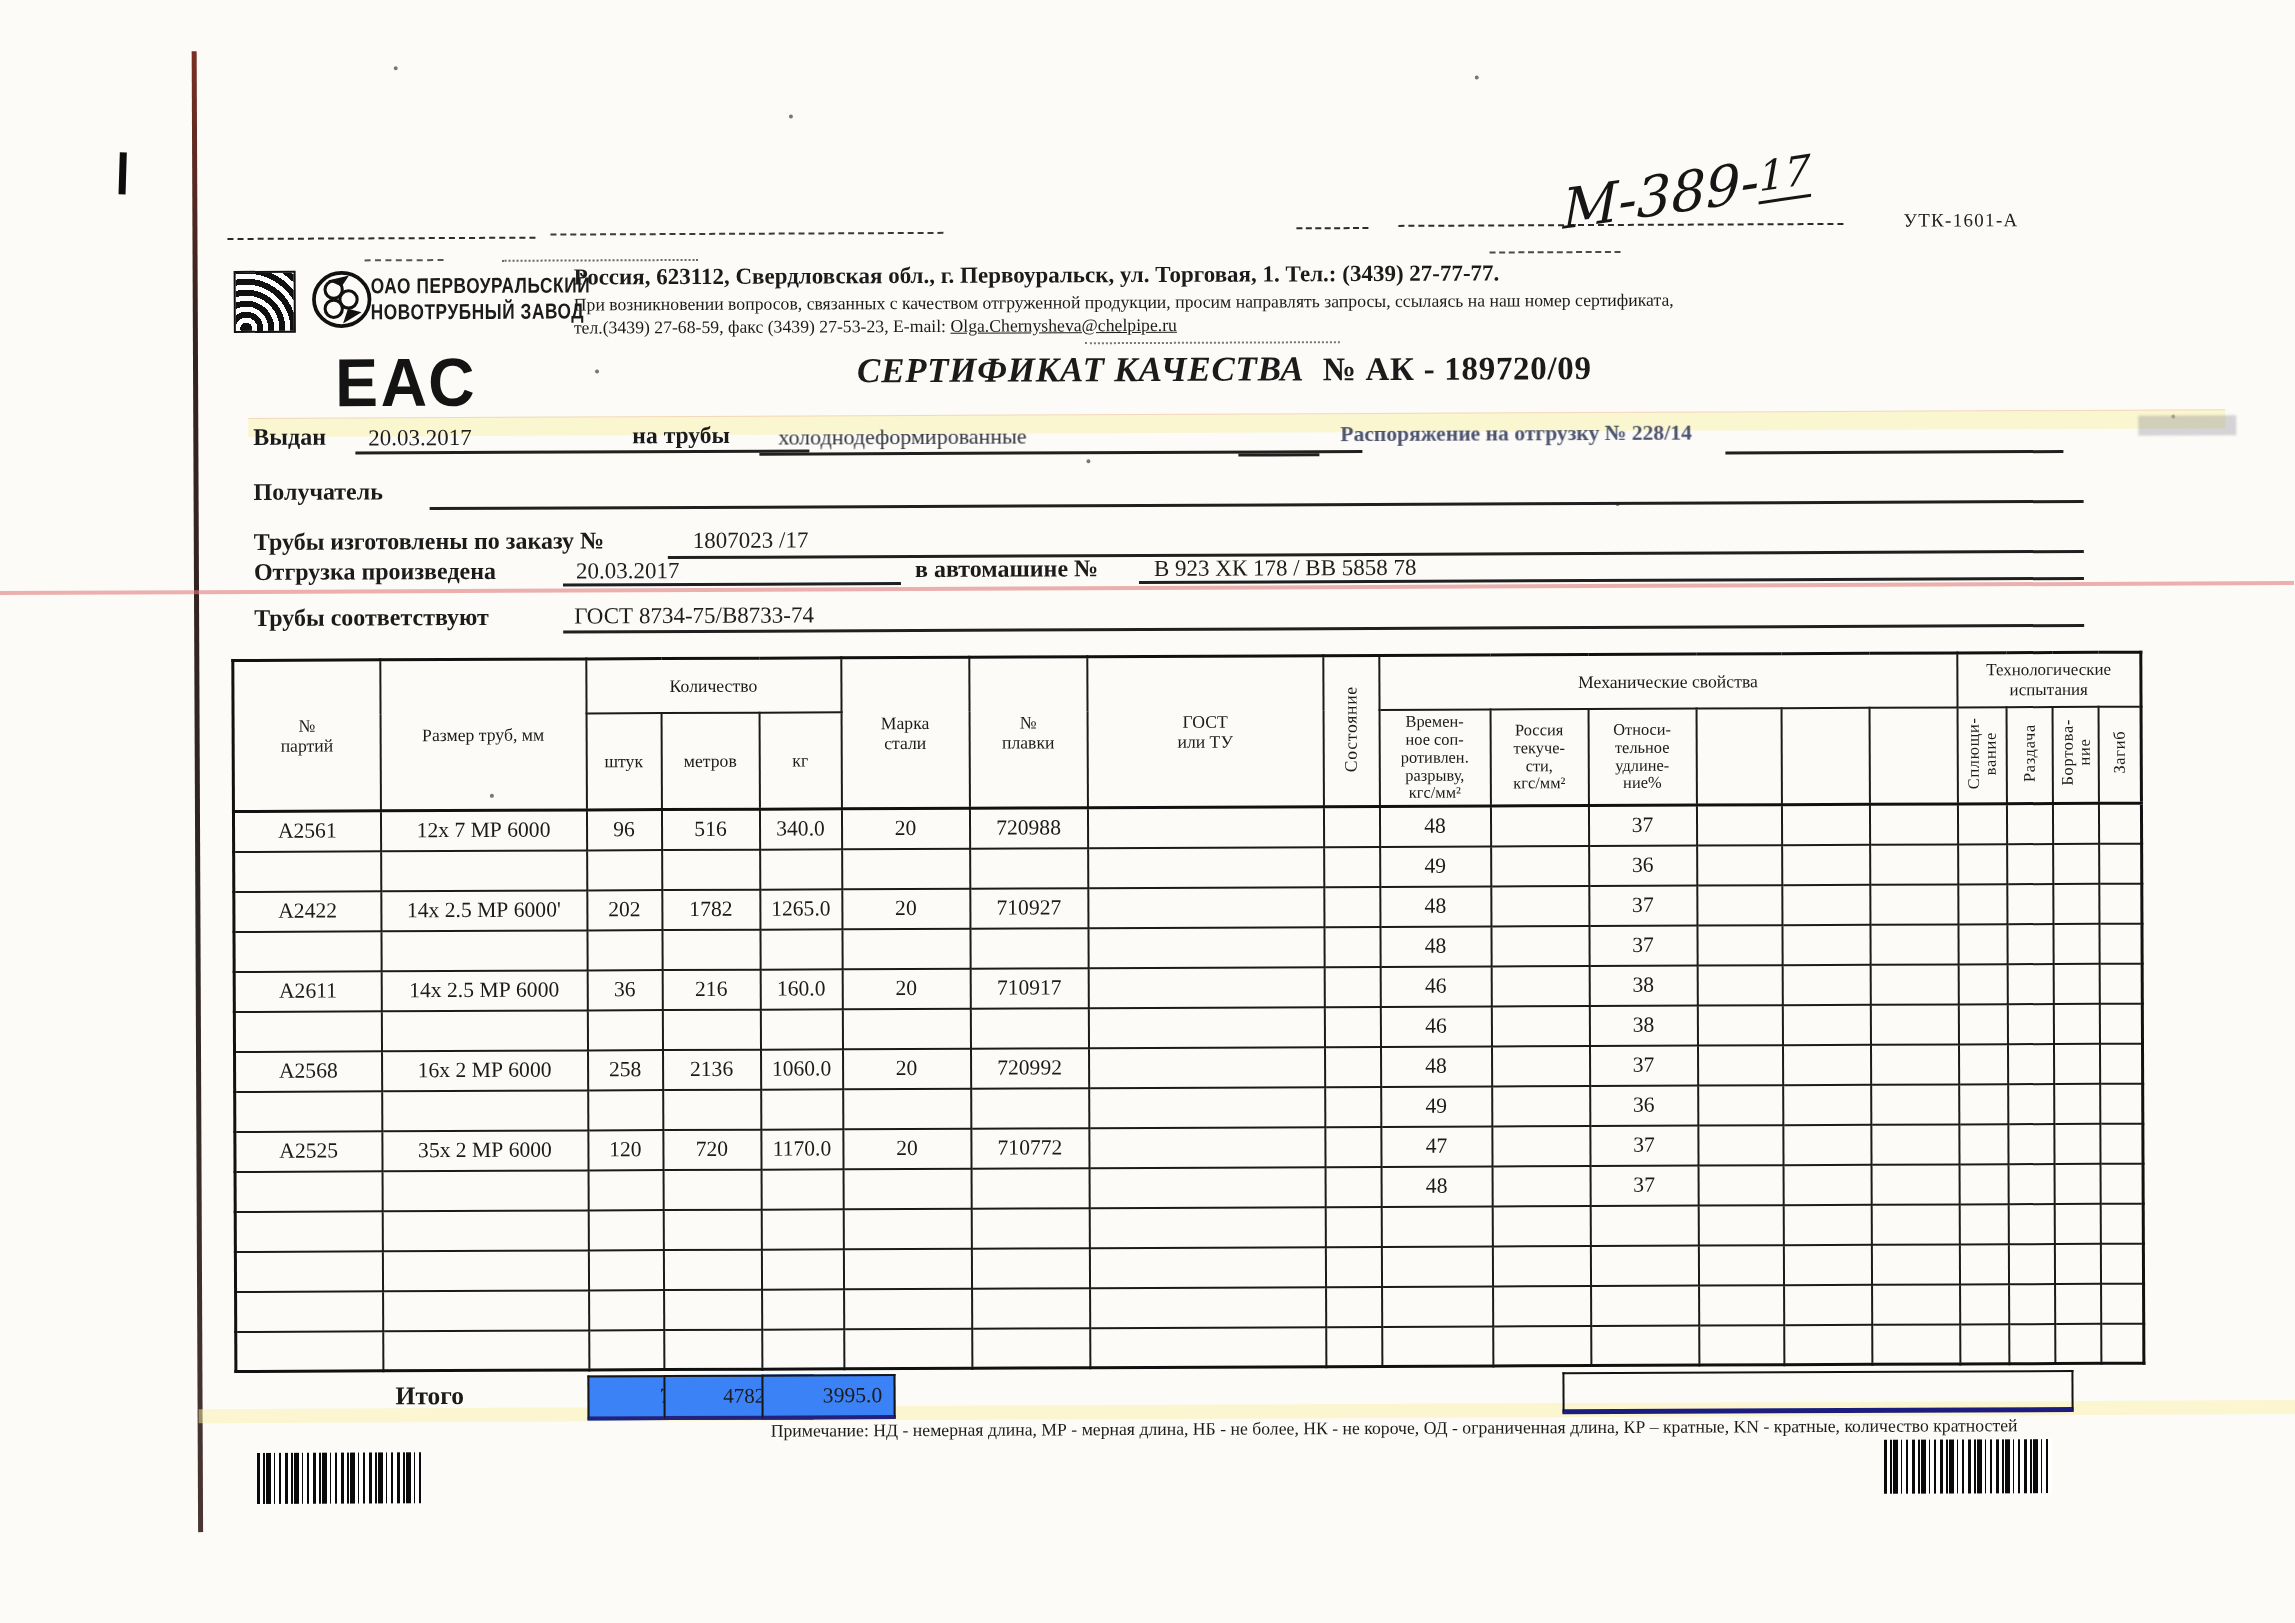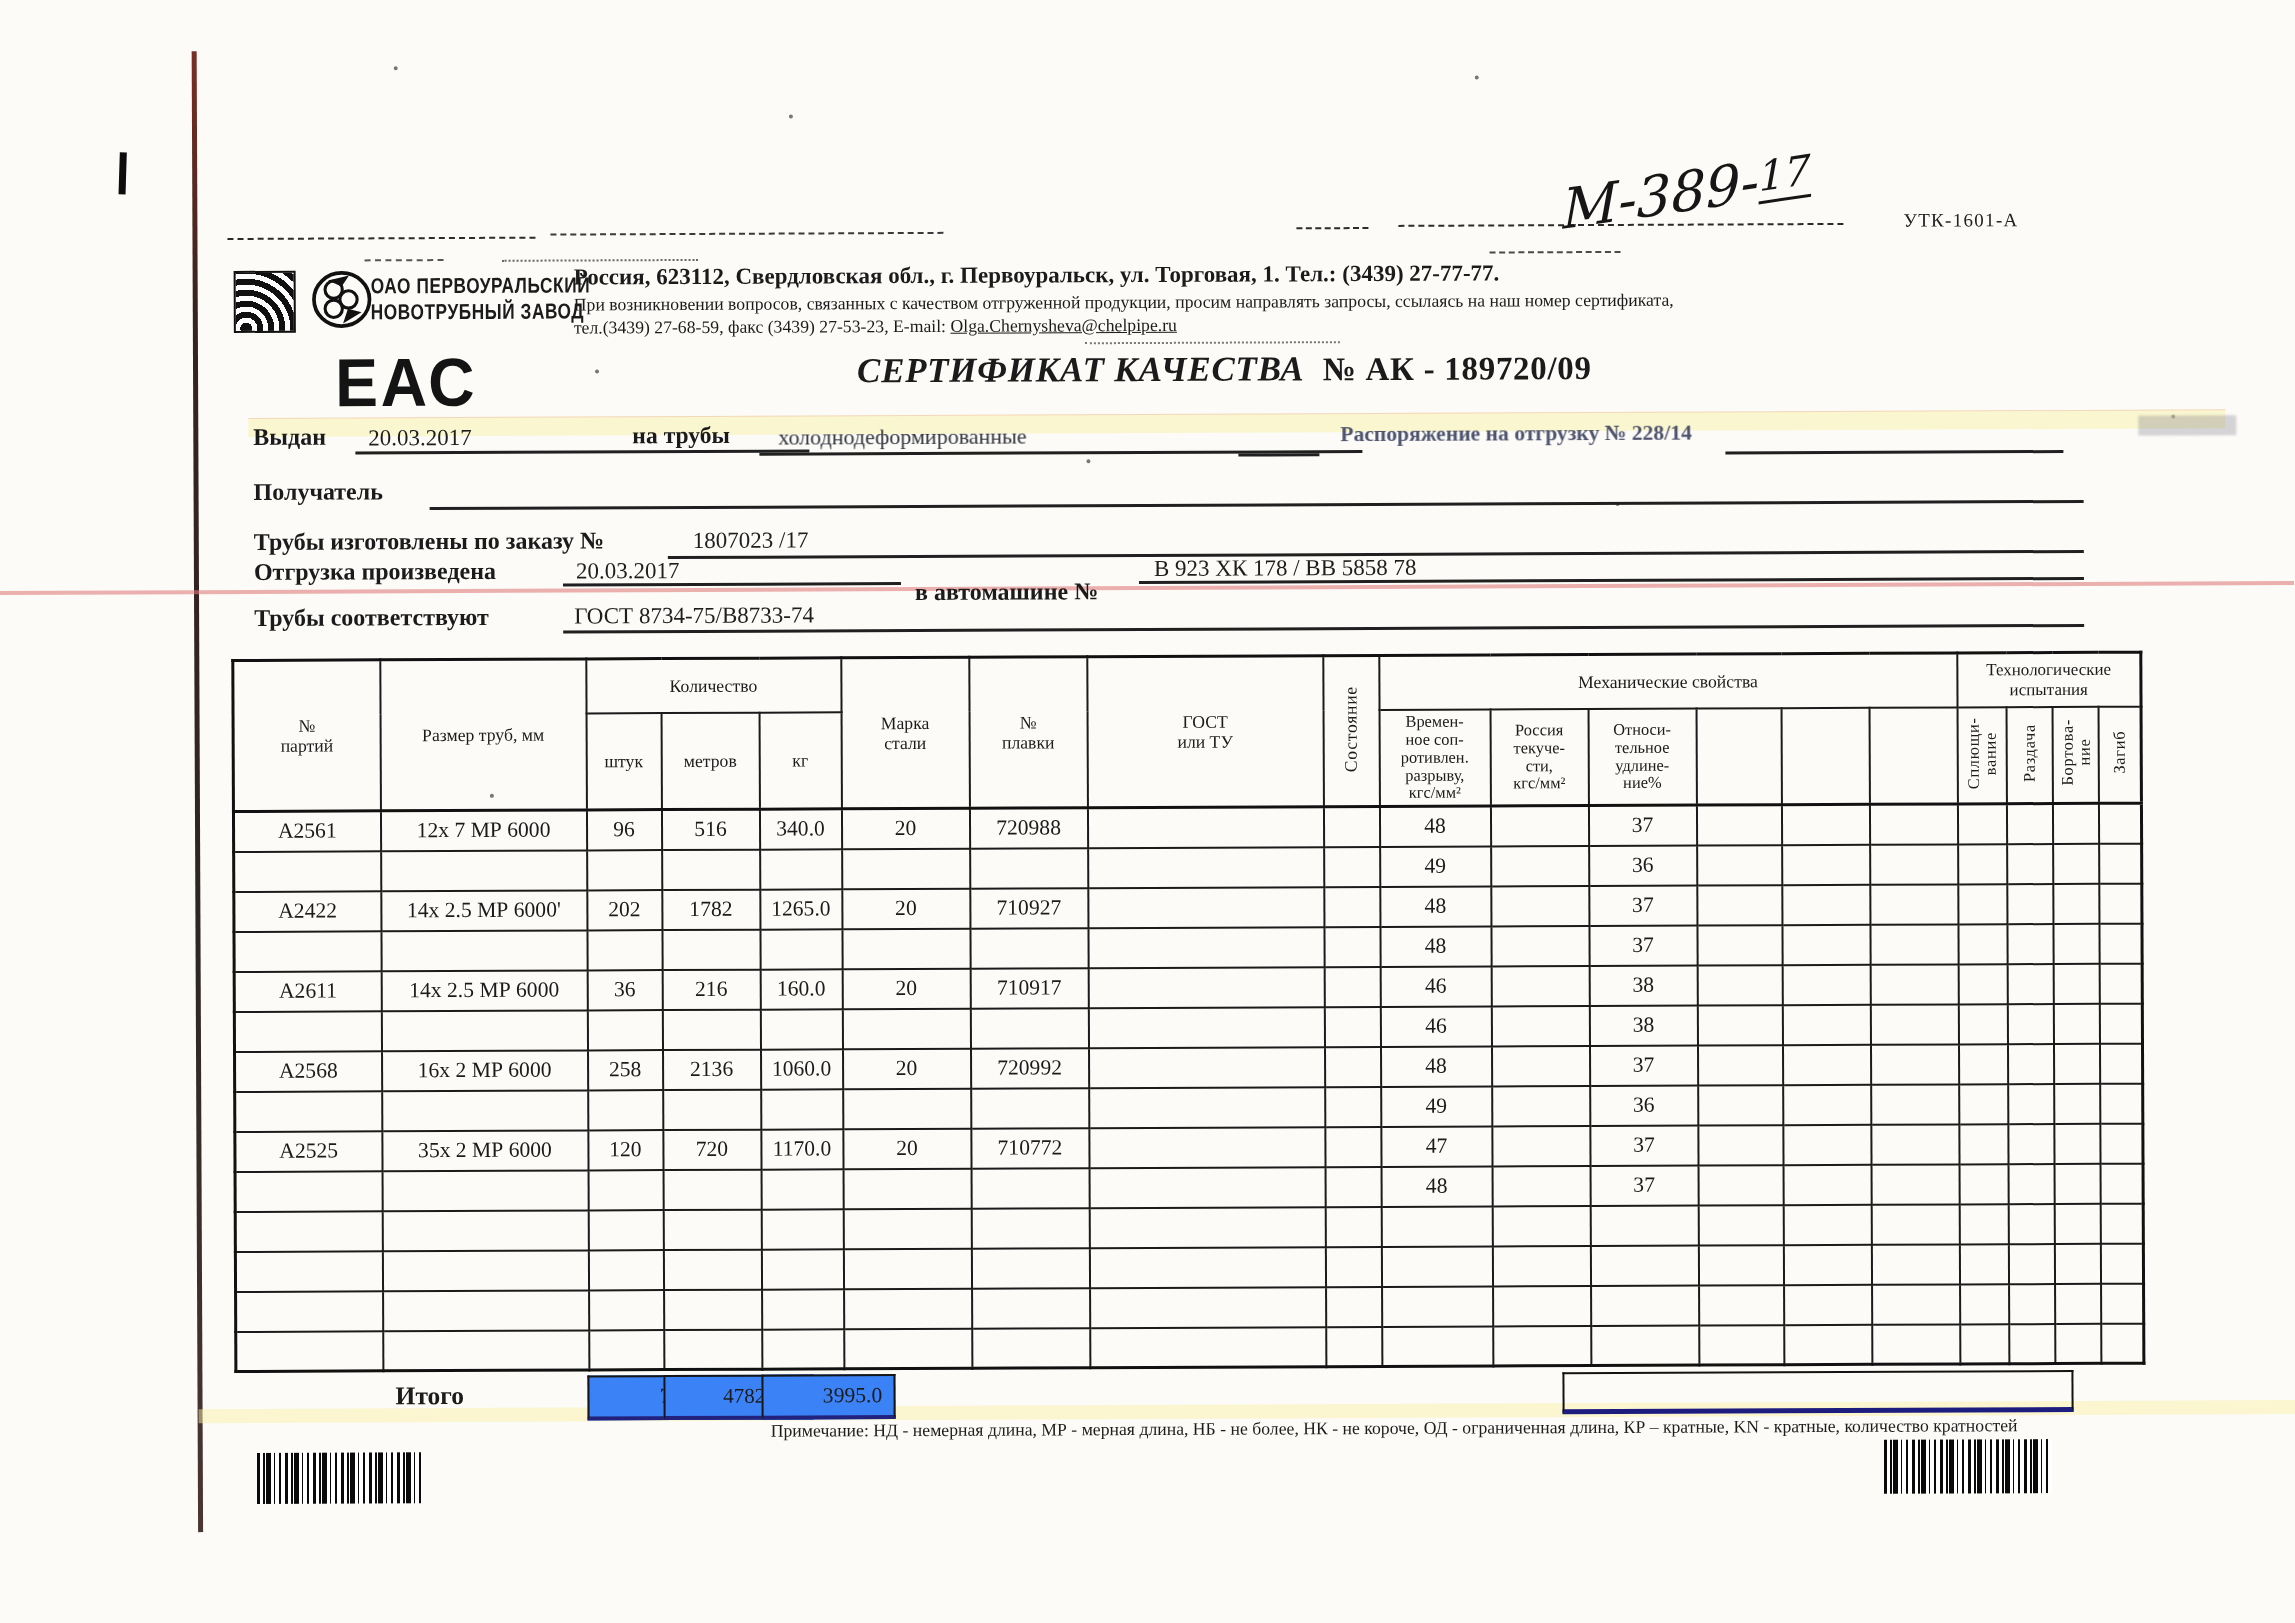--- a/index.html
+++ b/index.html
@@ -154,21 +154,21 @@
   <div class="abs val" style="left:458px;top:477px;"></div>
   <div class="abs uline" style="left:431px;top:504px;width:1654px;"></div>
 
   <div class="abs lbl" style="left:255px;top:525px;">Трубы изготовлены по заказу №</div>
   <div class="abs val" style="left:694px;top:526px;">1807023   /17</div>
   <div class="abs uline" style="left:669px;top:554px;width:1416px;"></div>
 
   <div class="abs lbl" style="left:255px;top:555px;">Отгрузка произведена</div>
   <div class="abs val" style="left:577px;top:556px;">20.03.2017</div>
   <div class="abs uline" style="left:564px;top:581px;width:338px;"></div>
-  <div class="abs lbl" style="left:916px;top:578px;">в автомашине №</div>
+  <div class="abs lbl" style="left:916px;top:555px;">в автомашине №</div>
   <div class="abs val" style="left:1155px;top:556px;">В 923 ХК 178 / ВВ 5858 78</div>
   <div class="abs uline" style="left:1140px;top:581px;width:945px;"></div>
 
   <div class="abs lbl" style="left:255px;top:601px;">Трубы соответствуют</div>
   <div class="abs val" style="left:575px;top:601px;">ГОСТ 8734-75/В8733-74</div>
   <div class="abs uline" style="left:564px;top:628px;width:1521px;"></div>
 
   <table id="qtable">
     <colgroup>
       <col style="width:147px">

